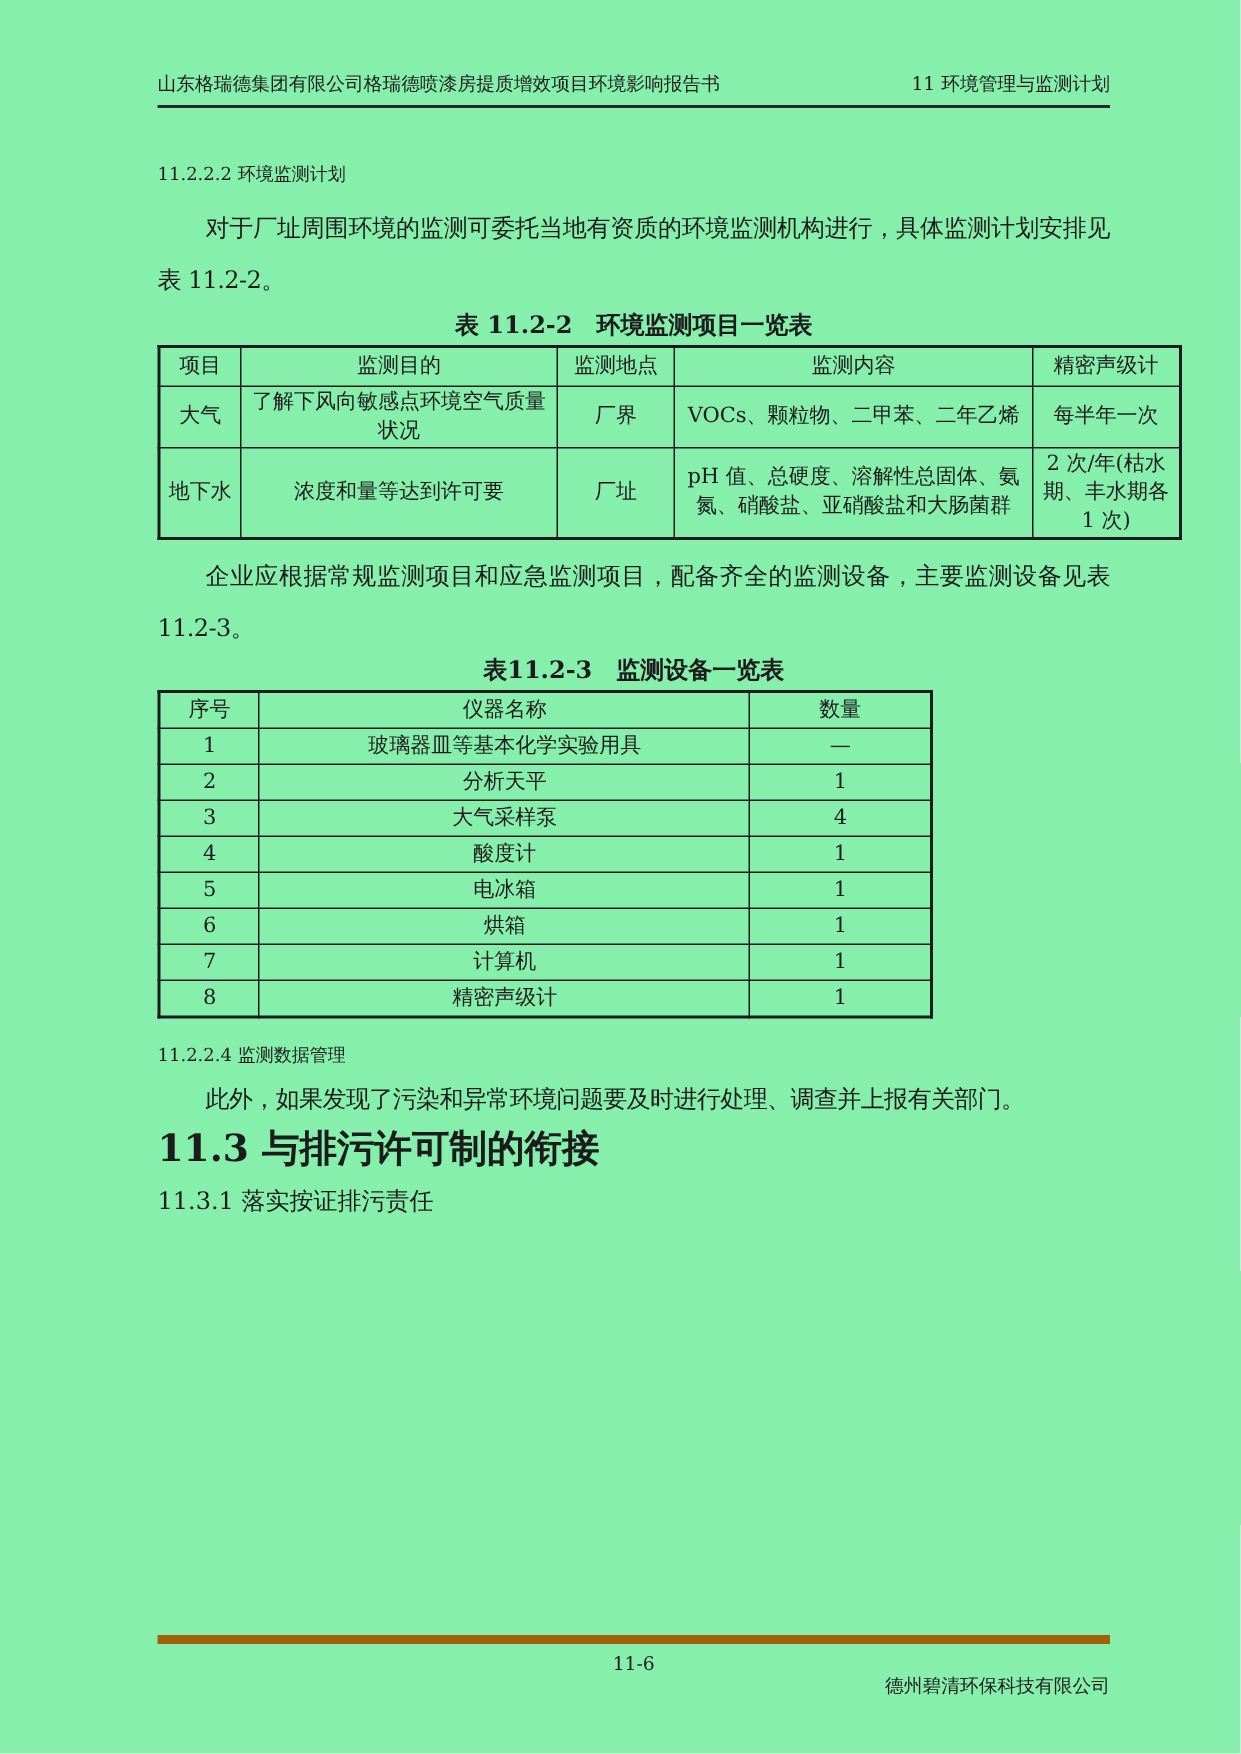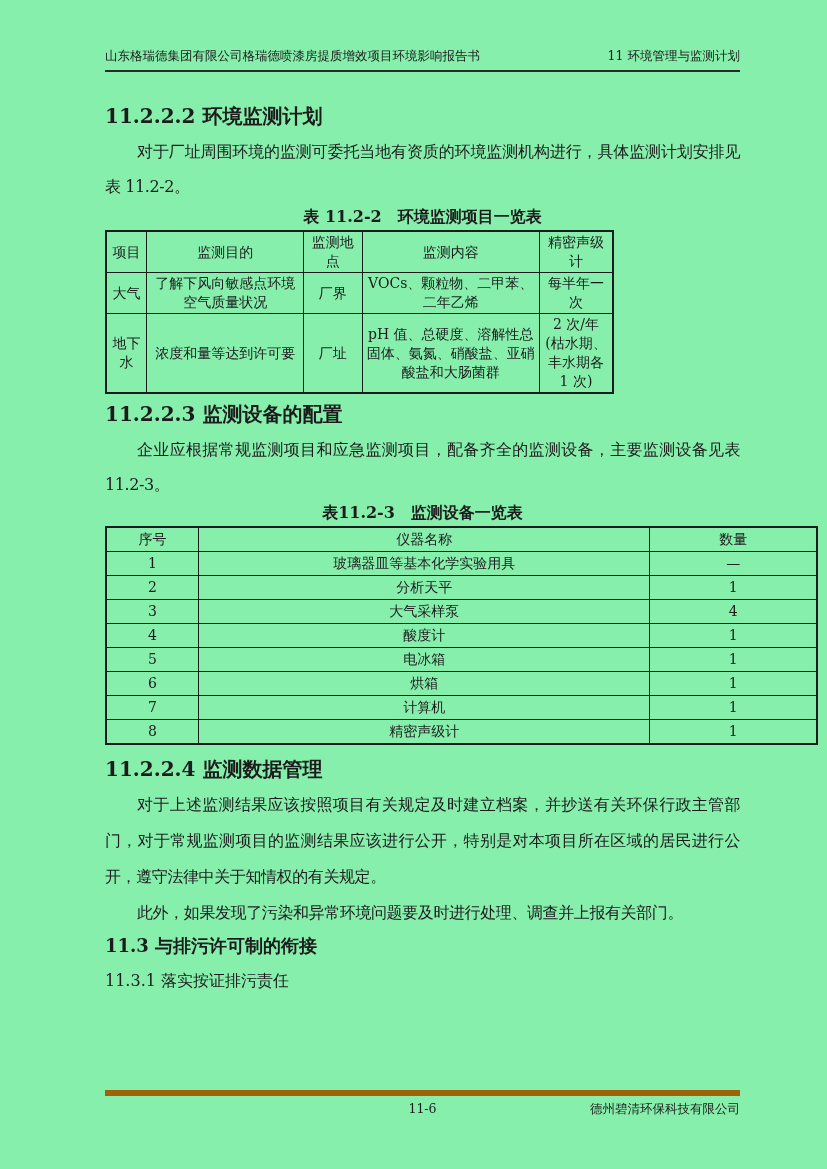--- a/index.html
+++ b/index.html
@@ -22,29 +22,29 @@
     justify-content: space-between;
     align-items: flex-end;
     border-bottom: 2px solid #2a2a2a;
     padding-bottom: 5px;
     font-size: 12.5px;
     white-space: nowrap;
   }
   
   .h-sub {
     margin: 32px 0 0 0;
-    font-size: 20px;
+    font-size: 12px;
     line-height: 24px;
-    font-weight: bold;
+    font-weight: normal;
   }
   .h-sub2 { margin-top: 8px; }
   .h-sub3 { margin-top: 12px; }
   .h-main {
     margin: 0;
-    font-size: 18px;
+    font-size: 25px;
     line-height: 30px;
     font-weight: bold;
   }
   .h-bold {
     margin: 8px 0 0 0;
     font-size: 16px;
     line-height: 24px;
     font-weight: normal;
   }
   
@@ -76,25 +76,25 @@
   }
   table.tbl th, table.tbl td {
     border: 1px solid #1c1c1c;
     font-weight: normal;
     text-align: center;
     vertical-align: middle;
     padding: 1px 4px;
     line-height: 19px;
     box-sizing: border-box;
   }
-  table.tbl-monitoring { width: 509px; }
+  table.tbl-monitoring { width: 683px; }
   table.tbl-monitoring tr.hdr th { height: 26px; }
   table.tbl-monitoring tr.r1 td { height: 40px; }
   table.tbl-monitoring tr.r2 td { height: 60px; }
-  table.tbl-equipment { width: 713px; }
+  table.tbl-equipment { width: 517px; }
   table.tbl-equipment tr th { height: 24px; line-height: 21px; }
   table.tbl-equipment tr td { height: 22px; line-height: 21px; }
   .cell-left { text-align: left; }
   
   .page-footer {
     position: absolute;
     left: 105px;
     right: 87px;
     top: 1090px;
     border-top: 6px solid #a16207;
@@ -103,21 +103,21 @@
   }
   .footer-page-number {
     position: absolute;
     left: 0; right: 0;
     text-align: center;
     top: 5px;
   }
   .footer-company {
     position: absolute;
     right: 0;
-    top: 5px;
+    top: 20px;
   }
   .spacer-caption1 { height: 2px; }
 </style>
 </head>
 <body>
 
 <div class="page">
 
   <div class="page-header">
     <span>山东格瑞德集团有限公司格瑞德喷漆房提质增效项目环境影响报告书</span>
@@ -156,21 +156,20 @@
     <tr class="r2">
       <td>地下水</td>
       <td class="cell-left">浓度和量等达到许可要</td>
       <td>厂址</td>
       <td class="cell-left">pH 值、总硬度、溶解性总固体、氨氮、硝酸盐、亚硝酸盐和大肠菌群</td>
       <td class="cell-left">2 次/年(枯水期、丰水期各 1 次)</td>
     </tr>
   </tbody>
     </table>
 
-  <h3 class="h-sub h-sub2">11.2.2.3 监测设备的配置</h3>
   <p class="para">企业应根据常规监测项目和应急监测项目，配备齐全的监测设备，主要监测设备见表 11.2-3。</p>
 
   <p class="tbl-caption">表11.2-3　监测设备一览表</p>
 
   <table class="tbl tbl-equipment">
     <colgroup>
       <col style="width:13%">
         <col style="width:63.5%">
         <col style="width:23.5%">
     </colgroup>
@@ -217,21 +216,20 @@
     </tr>
     <tr>
       <td>8</td>
       <td>精密声级计</td>
       <td>1</td>
     </tr>
   </tbody>
     </table>
 
   <h3 class="h-sub h-sub3">11.2.2.4 监测数据管理</h3>
-  <p class="para" style="line-height:36px">对于上述监测结果应该按照项目有关规定及时建立档案，并抄送有关环保行政主管部门，对于常规监测项目的监测结果应该进行公开，特别是对本项目所在区域的居民进行公开，遵守法律中关于知情权的有关规定。</p>
   <p class="para para-tight" style="line-height:36px">此外，如果发现了污染和异常环境问题要及时进行处理、调查并上报有关部门。</p>
 
   <h2 class="h-main">11.3 与排污许可制的衔接</h2>
   <h3 class="h-bold">11.3.1 落实按证排污责任</h3>
 
   <div class="page-footer">
     <span class="footer-page-number">11-6</span>
     <span class="footer-company">德州碧清环保科技有限公司</span>
   </div>
 

